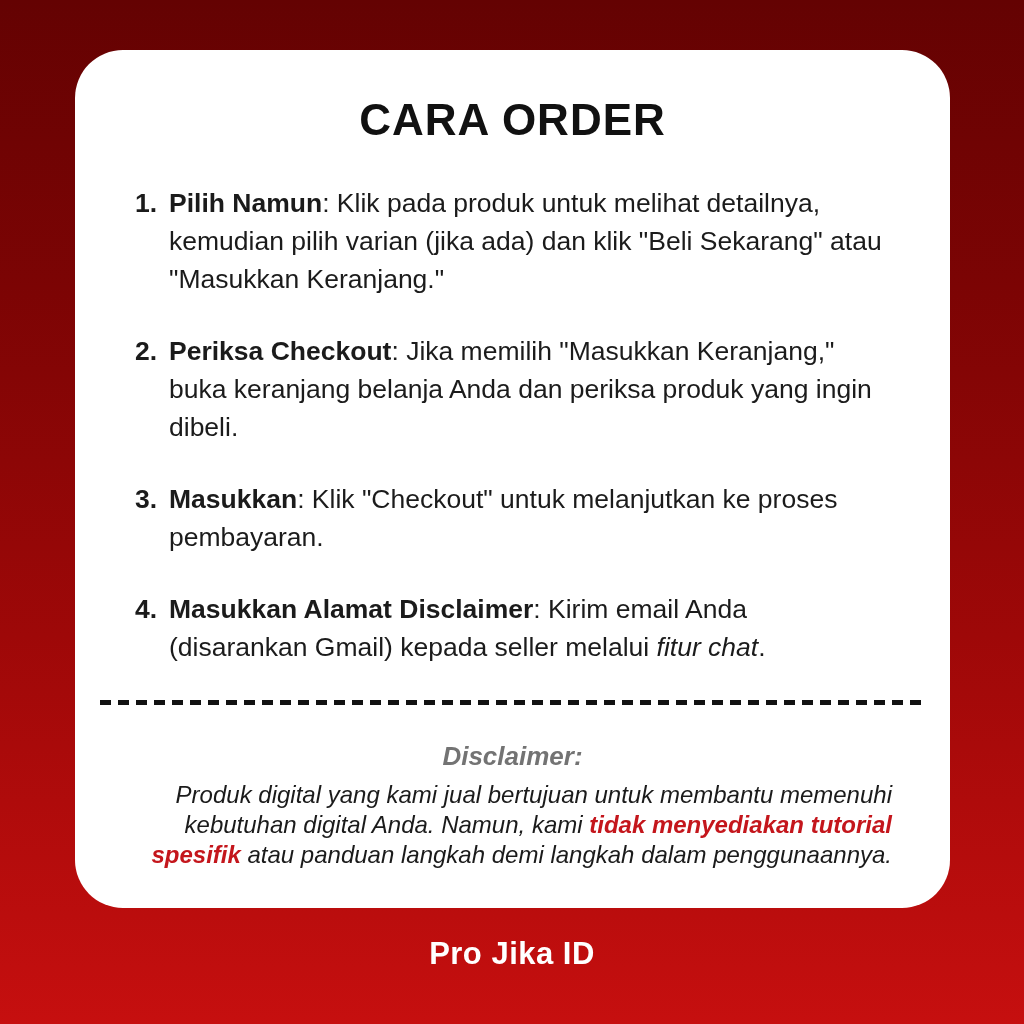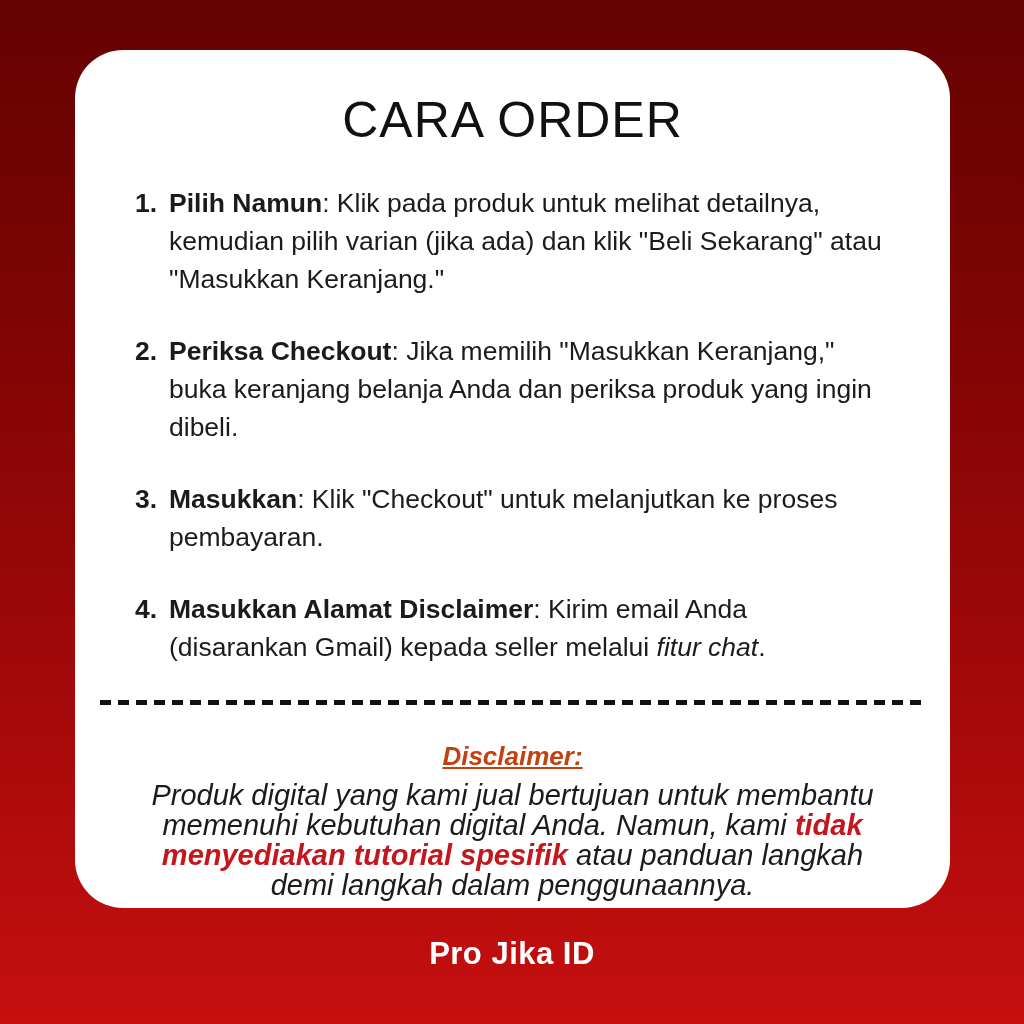--- a/index.html
+++ b/index.html
@@ -14,23 +14,23 @@
     position: absolute;
     left: 75px; top: 50px;
     width: 875px; height: 858px;
     background: #ffffff;
     border-radius: 48px;
     color: #151515;
   }
   .title {
     margin-top: 44px;
     text-align: center;
-    font-size: 50px;
+    font-size: 44px;
     line-height: 52px;
-    font-weight: normal;
+    font-weight: bold;
     letter-spacing: 1px;
     color: #111111;
   }
   .steps {
     margin: 38px 68px 0 60px;
   }
   .step {
     display: flex;
     margin-bottom: 34px;
     font-size: 26.5px;
@@ -51,27 +51,27 @@
   .disclaimer {
     margin-top: 36px;
     padding: 0 58px;
     text-align: center;
     font-style: italic;
   }
   .disclaimer-heading {
     font-size: 26px;
     font-weight: bold;
     margin-bottom: 8px;
-    color: #c2410c;
-    text-decoration: underline;
+    color: #737373;
   }
   .disclaimer-body {
-    font-size: 29px;
+    font-size: 24px;
     line-height: 30px;
     color: #1b1b1b;
+    text-align: right;
   }
   .disclaimer-body .hl {
     font-weight: bold;
   }
   .brand {
     position: absolute;
     left: 0; right: 0;
     top: 936px;
     text-align: center;
     color: #ffffff;

